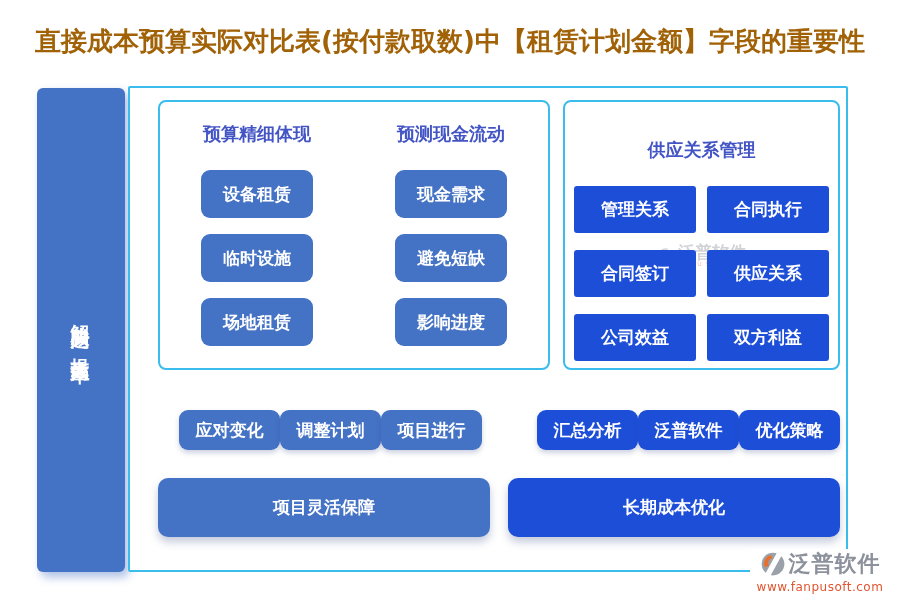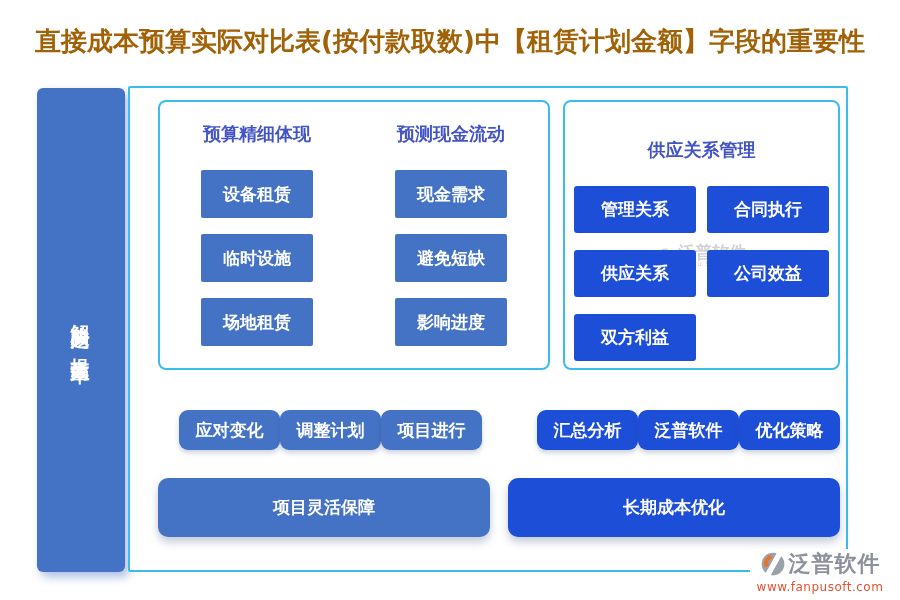--- a/index.html
+++ b/index.html
@@ -41,21 +41,21 @@
     color:#4355C5; font-weight:bold; font-size:18px; margin-bottom:24px;
     text-align:center; position:relative; z-index:1;
   }
   .btn {
     display:flex; align-items:center; justify-content:center;
     color:#ffffff; font-weight:bold; font-size:17px;
     position:relative; z-index:1; cursor:pointer; white-space:nowrap;
   }
   .blue   { background:#4472C4; }
   .orange { background:#1d4ed8; }
-  .panel-btn { width:112px; height:48px; border-radius:2px; margin-bottom:16px; }
+  .panel-btn { width:112px; height:48px; border-radius:9px; margin-bottom:16px; }
   .pgrid {
     display:grid; grid-template-columns:122px 122px; justify-content:center;
     column-gap:11px; row-gap:17px;
   }
   .pgrid .btn { width:122px; height:47px; border-radius:3px; }
   
   .midrow {
     position:absolute; left:28px; top:322px; width:682px;
     display:flex; justify-content:space-between;
   }
@@ -120,20 +120,21 @@
       <div class="btn blue panel-btn">避免短缺</div>
       <div class="btn blue panel-btn">影响进度</div>
     </div>
   </div>
 
   <div class="panel panel-right">
     <div class="phead">供应关系管理</div>
     <div class="pgrid">
       <div class="btn orange">管理关系</div>
       <div class="btn orange">合同执行</div>
+      <div class="btn orange">合同签订</div>
       <div class="btn orange">供应关系</div>
       <div class="btn orange">公司效益</div>
       <div class="btn orange">双方利益</div>
     </div>
     <div class="watermark">
       <svg viewBox="0 0 32 32" width="18" height="18" aria-hidden="true">
         <circle cx="16" cy="16" r="14" fill="#9AA1AB"></circle>
         <path d="M22 0 L28 3 L12 32 L6 29 Z" fill="#ffffff"></path>
         <path d="M13 5 a11 11 0 0 0 -7 15 l5 -2 a6.5 6.5 0 0 1 4.5 -9.5 Z" fill="#E8702A"></path>
       </svg>

